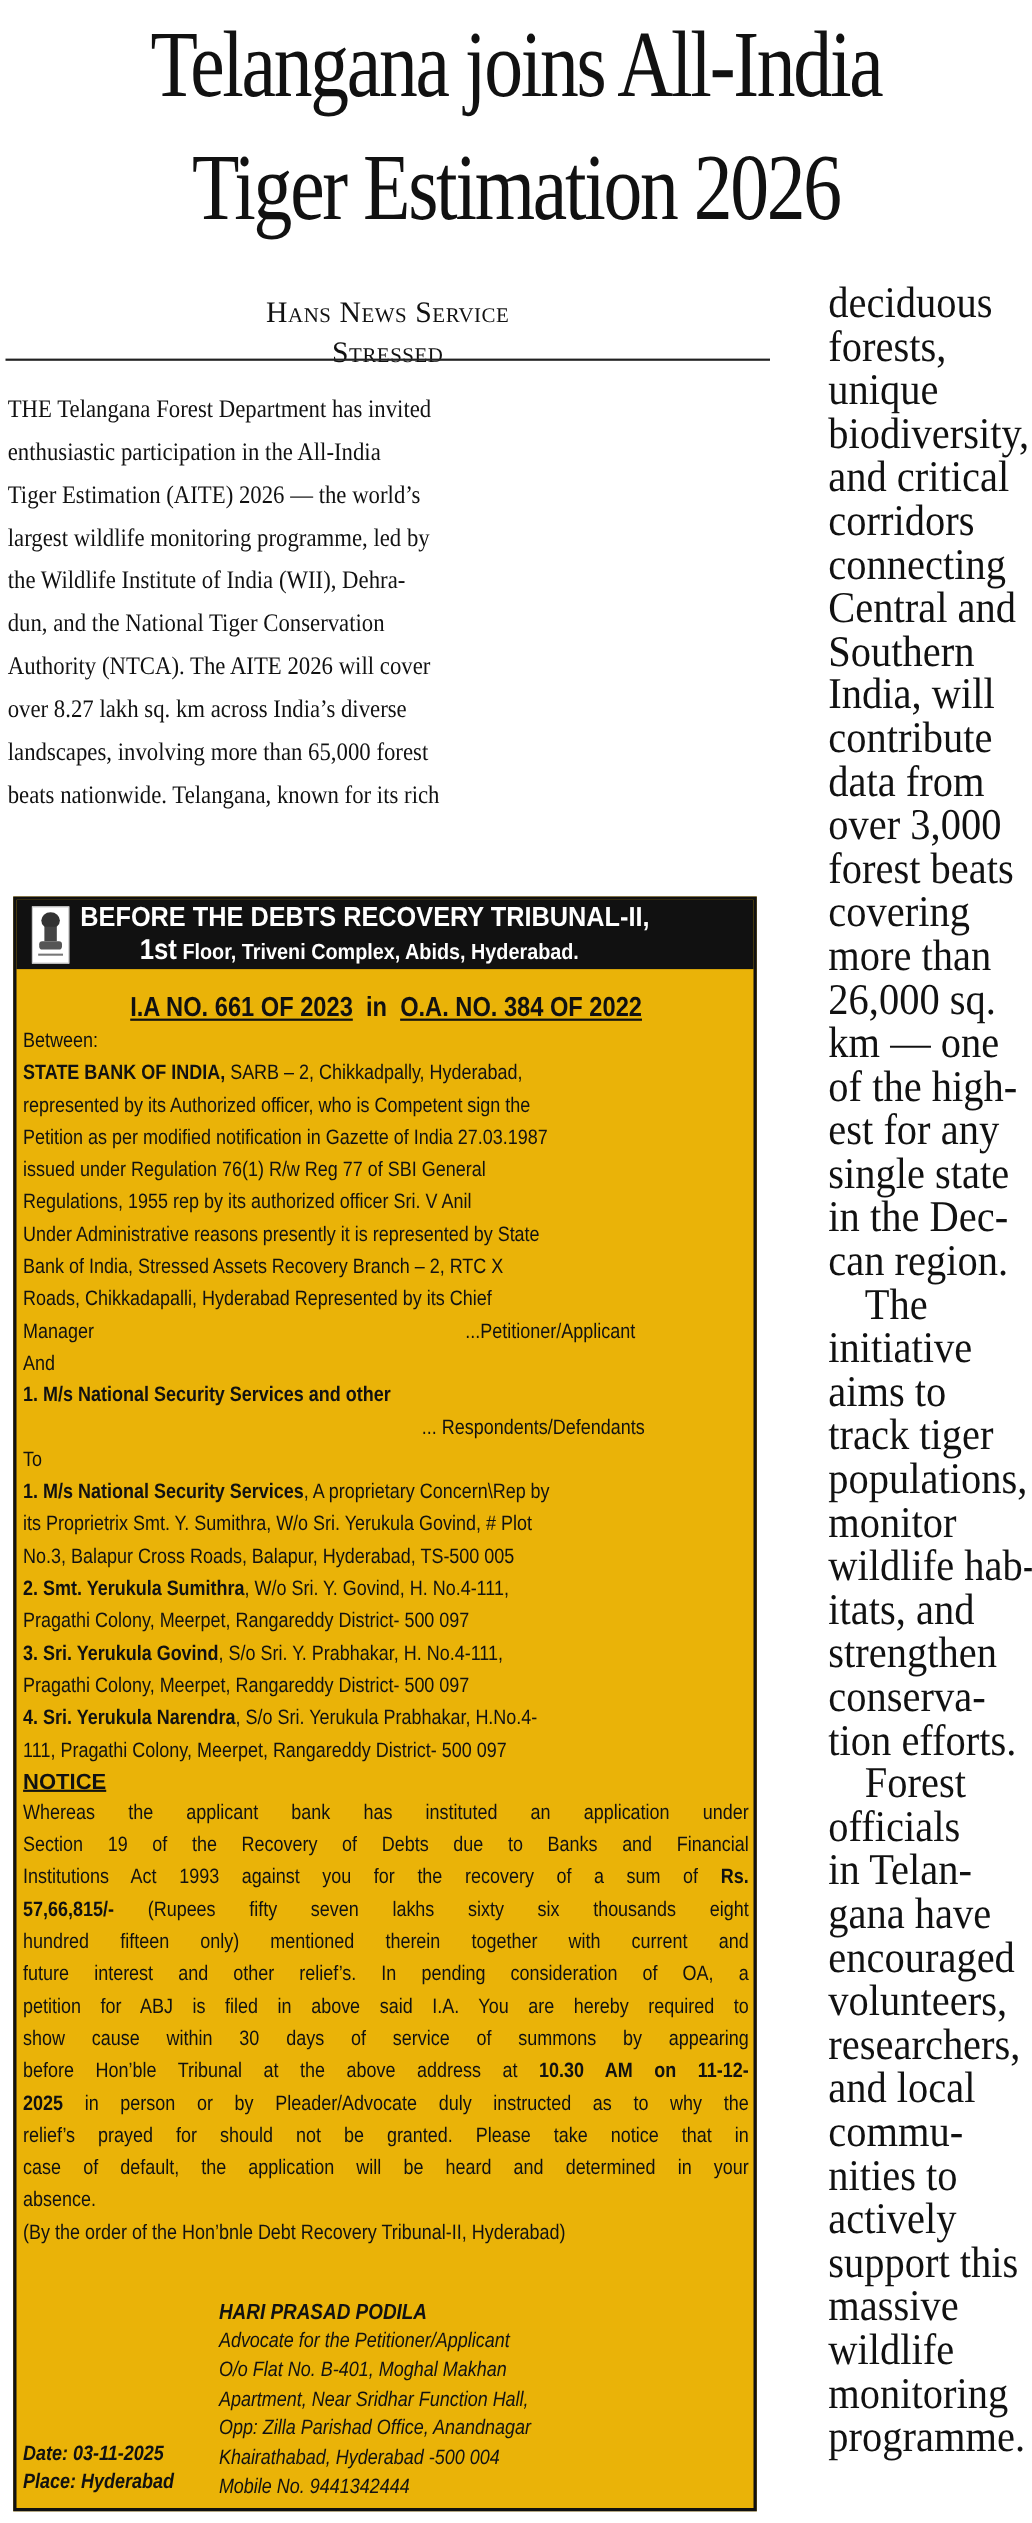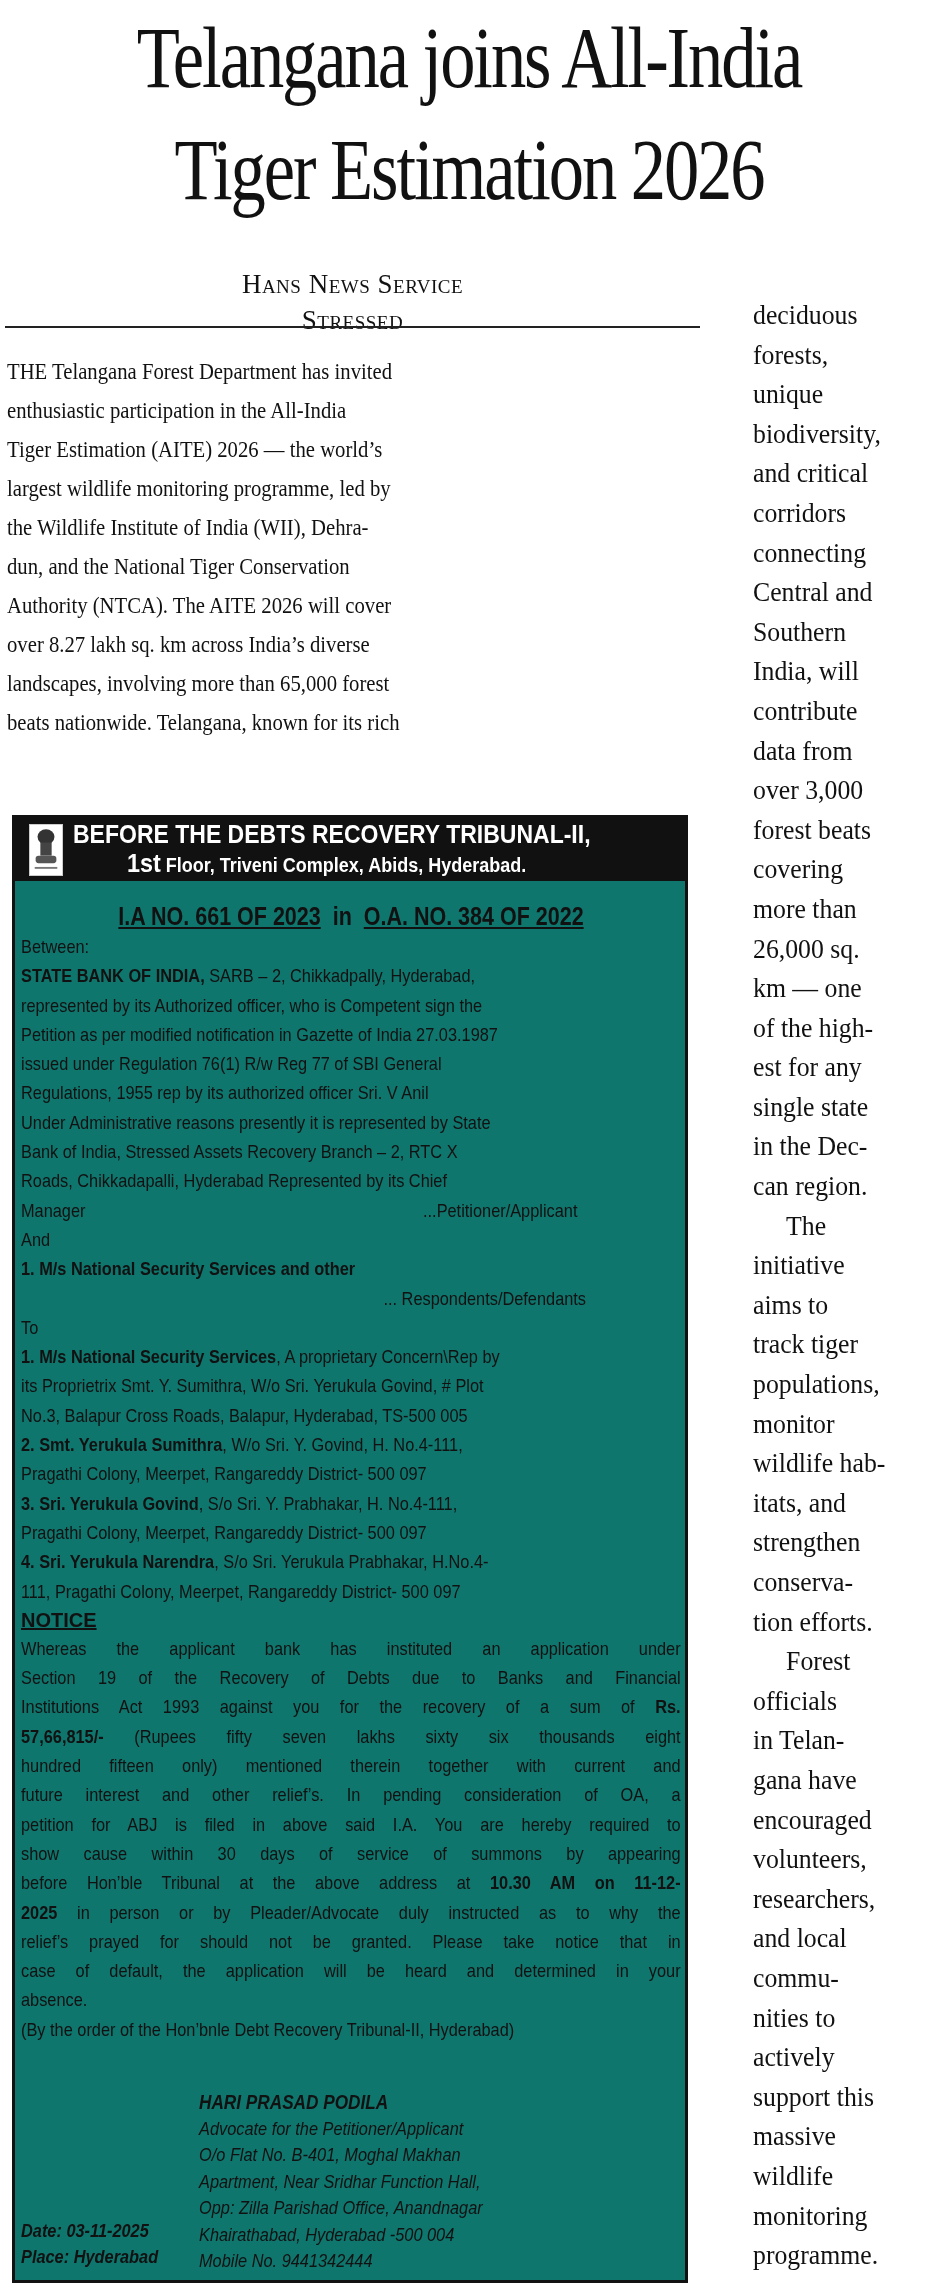--- a/index.html
+++ b/index.html
@@ -26,29 +26,29 @@
   
   .lead {
     position: absolute; left: 7px; top: 352px; width: 700px;
     font-family: Liberation Serif, serif; font-size: 23px; line-height: 39px;
   }
   .lead div { white-space: nowrap; transform: scaleX(0.9); transform-origin: left center; }
 
   
   .rightcol {
     position: absolute; left: 753px; top: 255px; width: 185px;
-    font-family: "Liberation Serif", serif; font-size: 28px; line-height: 39.6px; margin-top: 40px;
+    font-family: "Liberation Serif", serif; font-size: 40px; line-height: 39.6px;
   }
   .rightcol div { white-space: nowrap; transform: scaleX(0.92); transform-origin: left center; }
   .rightcol .indent { padding-left: 36px; }
 
   
   .ad {
     position: absolute; left: 12px; top: 815px; width: 676px; height: 1468px;
-    border: 3px solid #111; box-sizing: border-box; background: #0f766e;
+    border: 3px solid #111; box-sizing: border-box; background: #eab308;
   }
   .ad-head {
     position: absolute; left: 0; top: 0; right: 0; height: 63px; background: #111; color: #fff;
   }
   .emblem {
     position: absolute; left: 14px; top: 6px; width: 34px; height: 52px; background: #fff;
     border: 1px solid #ccc; box-sizing: border-box;
   }
   .emblem svg { width: 100%; height: 100%; display: block; }
   .ad-title {

